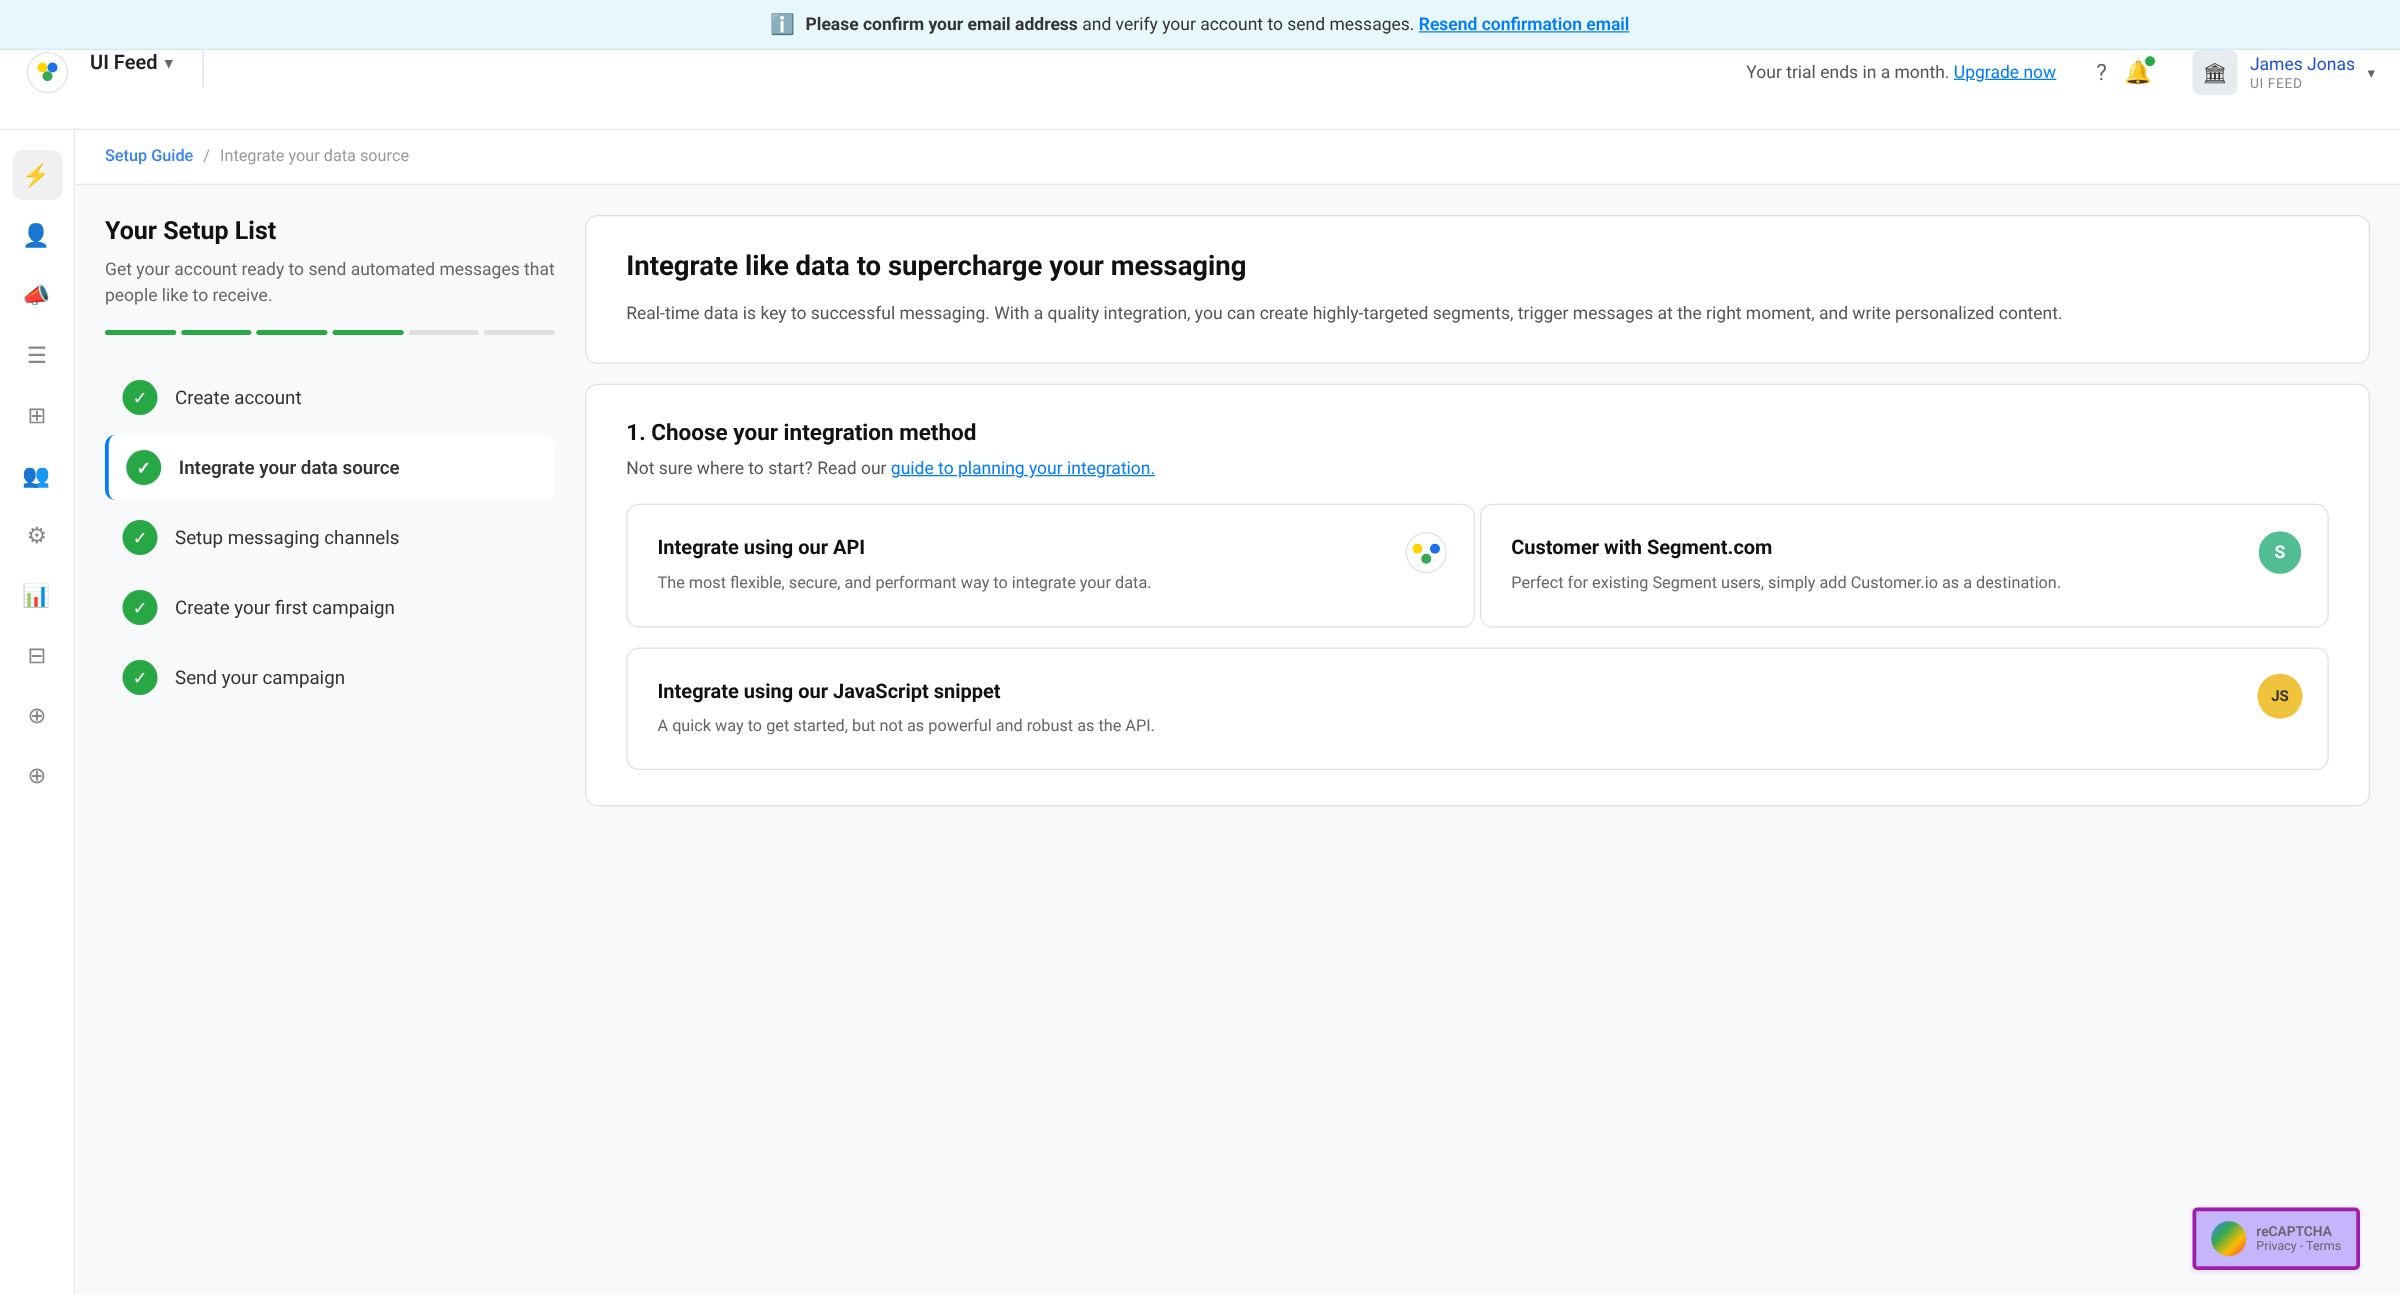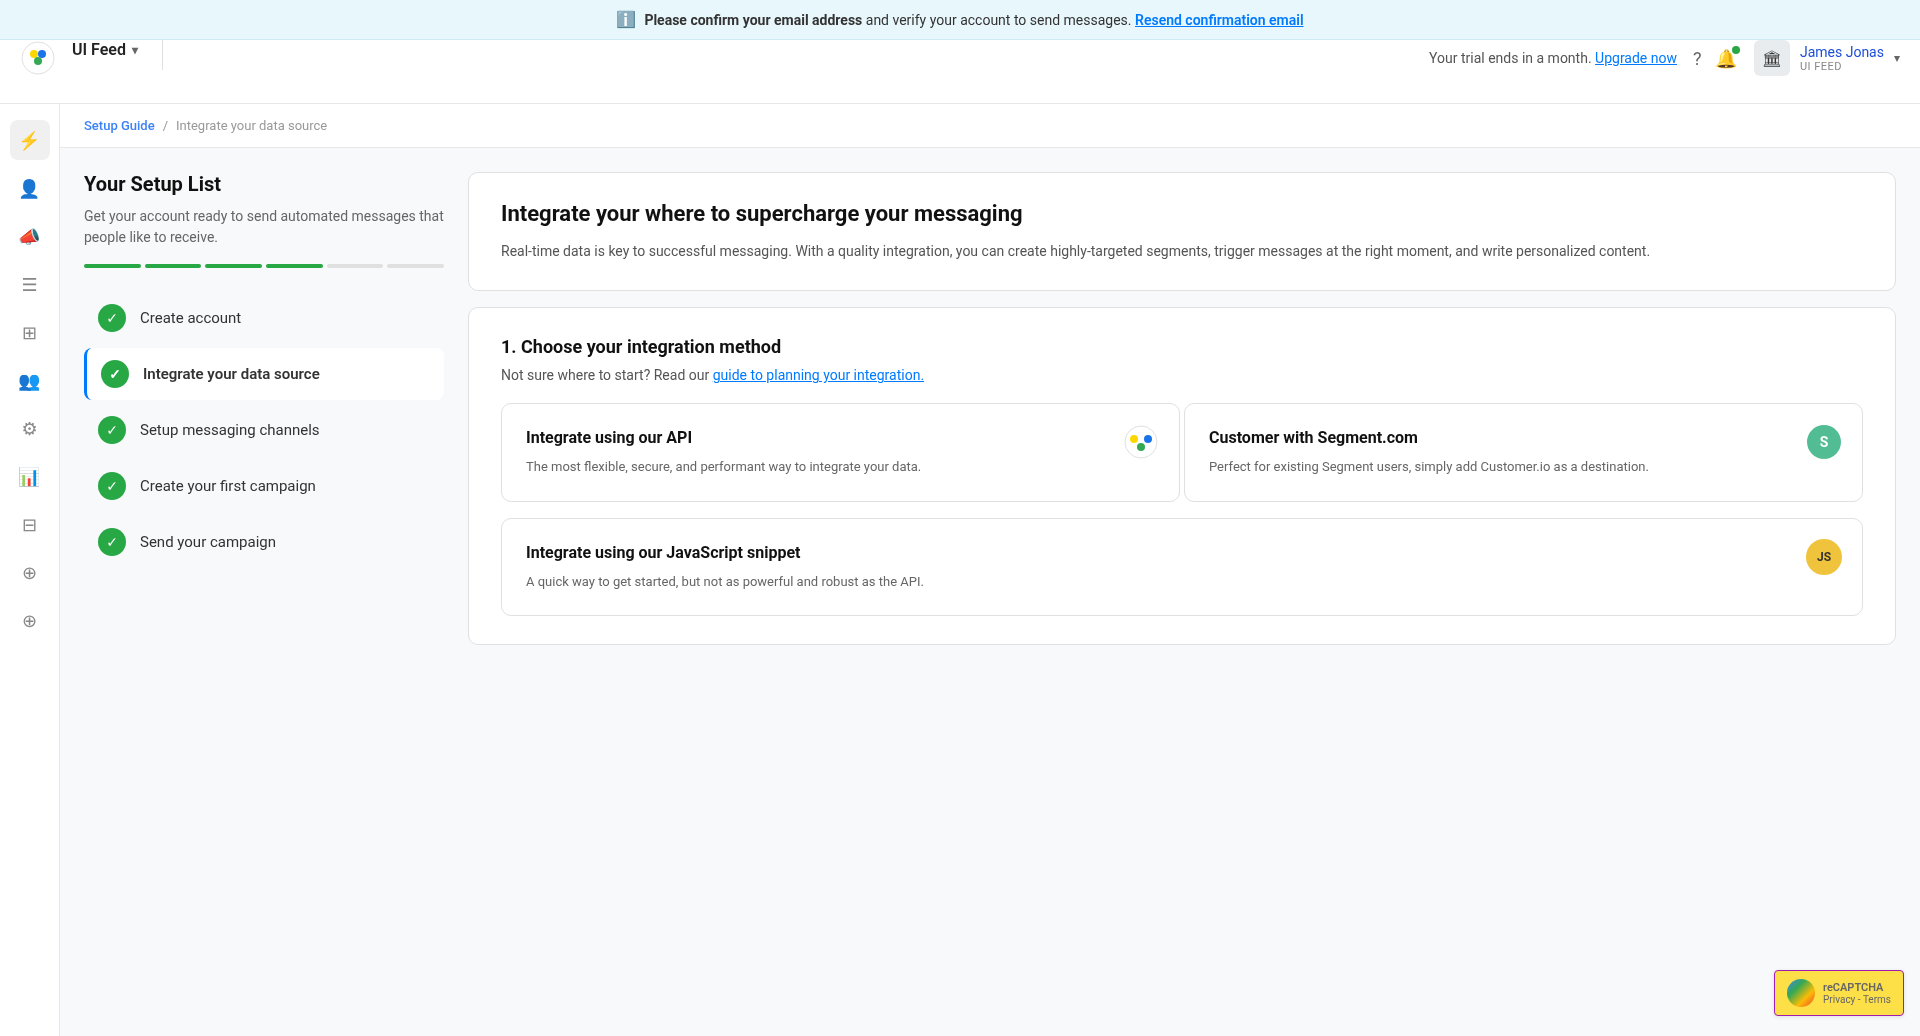--- a/index.html
+++ b/index.html
@@ -38,21 +38,21 @@
       font-weight: 600;
       color: #222;
       cursor: pointer;
     }
     .header-brand-arrow { font-size: 12px; color: #666; }
     .header-separator { width: 1px; height: 30px; background: #e0e0e0; margin: 0 8px; }
     .header-right {
       margin-left: auto;
       display: flex;
       align-items: center;
-      gap: 16px;
+      gap: 32px;
     }
     .trial-text { font-size: 14px; color: #555; }
     .trial-text a { color: #007bff; text-decoration: underline; }
     .header-icons { display: flex; align-items: center; gap: 14px; }
     .header-icon { font-size: 18px; color: #666; cursor: pointer; }
     .notification-icon { position: relative; }
     .notification-dot {
       width: 8px; height: 8px;
       background: #28a745;
       border-radius: 50%;
@@ -289,23 +289,23 @@
     }
     .api-icon {
       
       background: transparent;
     }
 
     
     .recaptcha-badge {
       position: fixed;
       bottom: 20px;
-      right: 16px;
-      background: #fde047;
-      border: 1px solid #a21caf;
+      right: 32px;
+      background: #c4b5fd;
+      border: 3px solid #a21caf;
       border-radius: 4px;
       padding: 8px 12px;
       font-size: 10px;
       color: #666;
       display: flex;
       align-items: center;
       gap: 8px;
       box-shadow: 0 1px 4px rgba(0,0,0,0.1);
       z-index: 100;
     }
@@ -454,21 +454,21 @@
           <div class="setup-item">
             <div class="check-icon">✓</div>
             <span>Send your campaign</span>
           </div>
         </div>
       </div>
 
       <div class="detail-panel">
 
         <div class="detail-card">
-          <h1>Integrate your where to supercharge your messaging</h1>
+          <h1>Integrate like data to supercharge your messaging</h1>
           <p>Real-time data is key to successful messaging. With a quality integration, you can create highly-targeted segments, trigger messages at the right moment, and write personalized content.</p>
         </div>
 
         <div class="detail-card">
           <div class="section-title">1. Choose your integration method</div>
           <div class="section-subtitle">
             <span>Not sure where to start? Read our </span>
             <a href="#">guide to planning your integration.</a>
           </div>
 

